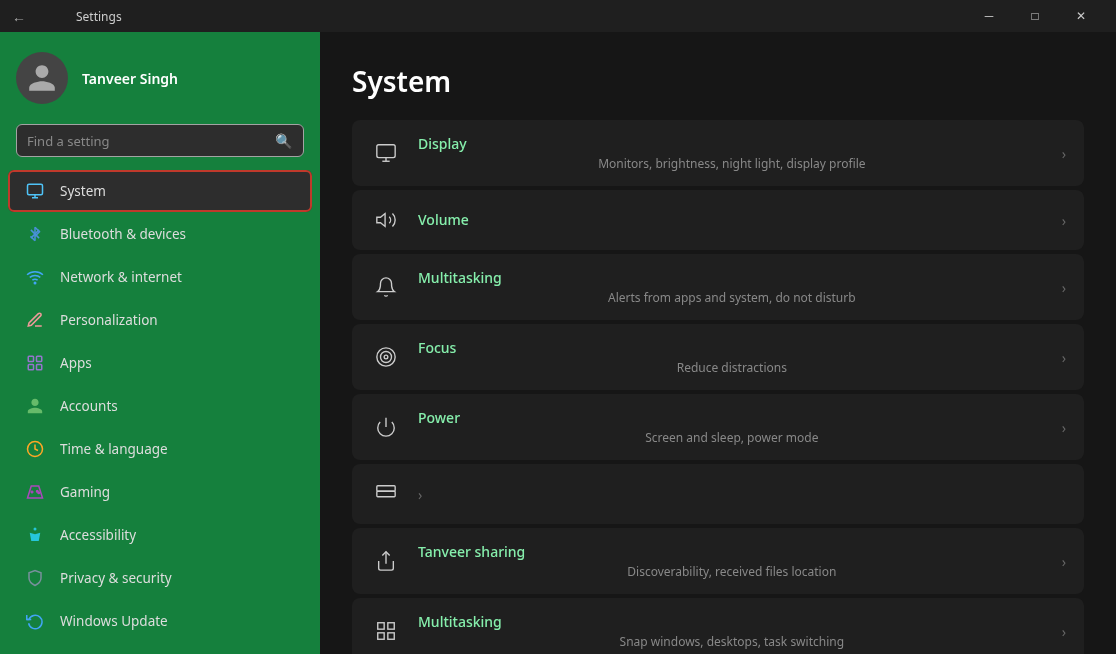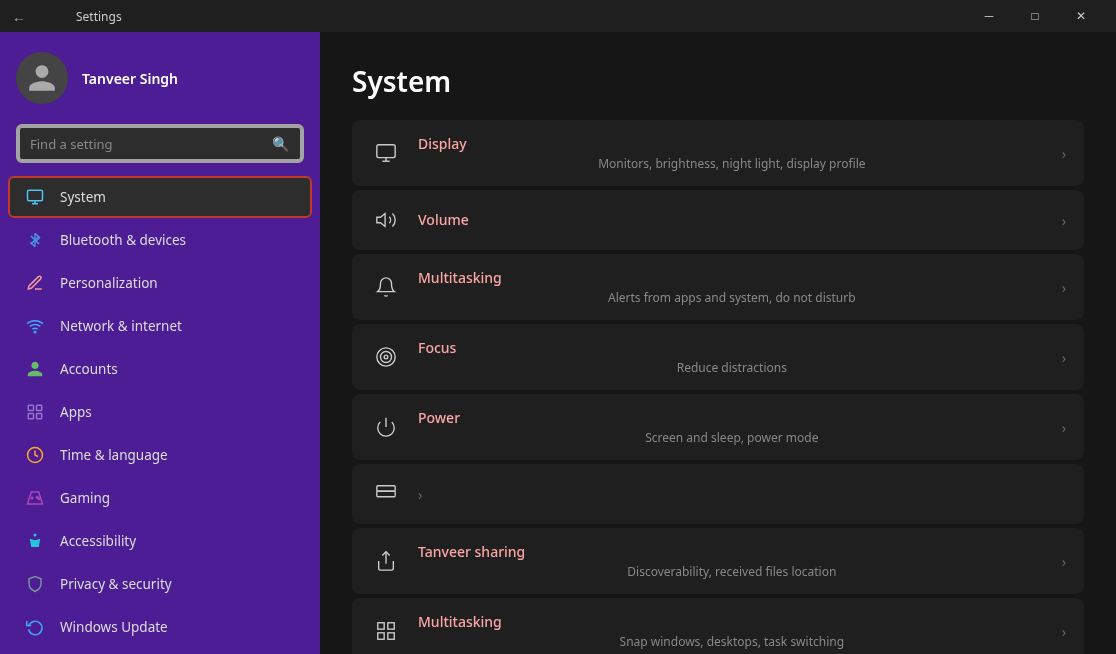--- a/index.html
+++ b/index.html
@@ -54,21 +54,21 @@
     
     .app-body {
       display: flex;
       flex: 1;
       overflow: hidden;
     }
 
     
     .sidebar {
       width: 320px;
-      background: #4c1d95;
+      background: #15803d;
       display: flex;
       flex-direction: column;
       flex-shrink: 0;
       overflow-y: auto;
       padding-bottom: 8px;
     }
 
     
     .user-profile {
       display: flex;
@@ -98,21 +98,21 @@
       color: #fff;
     }
 
     
     .search-container {
       padding: 4px 16px 12px 16px;
     }
     .search-box {
       width: 100%;
       background: #2d2d2d;
-      border: 4px solid #a3a3a3;
+      border: 1px solid #a3a3a3;
       border-radius: 6px;
       display: flex;
       align-items: center;
       padding: 6px 10px;
       gap: 8px;
     }
     .search-box input {
       background: transparent;
       border: none;
       outline: none;
@@ -213,21 +213,21 @@
       flex-shrink: 0;
       color: #ccc;
     }
 
     .settings-item-text {
       flex: 1;
     }
     .settings-item-title {
       font-size: 14px;
       font-weight: 500;
-      color: #fca5a5;
+      color: #86efac;
       margin-bottom: 2px;
     }
     .settings-item-desc {
       font-size: 12px;
       color: #888;
       text-align: center;
     }
 
     .settings-item-chevron {
       color: #666;
@@ -293,57 +293,57 @@
               <polyline points="6.5,6.5 17.5,17.5"></polyline>
               <polyline points="17.5,6.5 6.5,17.5"></polyline>
               <polyline points="12,3 12,21"></polyline>
               <polyline points="12,3 18,9 12,15"></polyline>
               <polyline points="12,21 6,15"></polyline>
             </svg>
           </span>
     <span class="nav-label">Bluetooth &amp; devices</span>
   </div>
         <div class="nav-item">
-    <span class="nav-icon icon-personalization">
-            <svg width="18" height="18" viewBox="0 0 24 24" fill="none" stroke="#ef9a9a" stroke-width="2">
-              <path d="M12 20h9"></path>
-              <path d="M16.5 3.5a2.121 2.121 0 0 1 3 3L7 19l-4 1 1-4L16.5 3.5z"></path>
-            </svg>
-          </span>
-    <span class="nav-label">Personalization</span>
-  </div>
-        <div class="nav-item">
     <span class="nav-icon icon-network">
             <svg width="18" height="18" viewBox="0 0 24 24" fill="none" stroke="#42a5f5" stroke-width="2">
               <path d="M5 12.55a11 11 0 0 1 14.08 0"></path>
               <path d="M1.42 9a16 16 0 0 1 21.16 0"></path>
               <path d="M8.53 16.11a6 6 0 0 1 6.95 0"></path>
               <circle cx="12" cy="20" r="1" fill="#42a5f5"></circle>
             </svg>
           </span>
     <span class="nav-label">Network &amp; internet</span>
   </div>
         <div class="nav-item">
-    <span class="nav-icon icon-accounts">
-            <svg width="18" height="18" viewBox="0 0 24 24" fill="currentColor" style="color:#66bb6a">
-              <path d="M12 12c2.7 0 4.8-2.1 4.8-4.8S14.7 2.4 12 2.4 7.2 4.5 7.2 7.2 9.3 12 12 12zm0 2.4c-3.2 0-9.6 1.6-9.6 4.8v2.4h19.2v-2.4c0-3.2-6.4-4.8-9.6-4.8z"></path>
-            </svg>
-          </span>
-    <span class="nav-label">Accounts</span>
+    <span class="nav-icon icon-personalization">
+            <svg width="18" height="18" viewBox="0 0 24 24" fill="none" stroke="#ef9a9a" stroke-width="2">
+              <path d="M12 20h9"></path>
+              <path d="M16.5 3.5a2.121 2.121 0 0 1 3 3L7 19l-4 1 1-4L16.5 3.5z"></path>
+            </svg>
+          </span>
+    <span class="nav-label">Personalization</span>
   </div>
         <div class="nav-item">
     <span class="nav-icon icon-apps">
             <svg width="18" height="18" viewBox="0 0 24 24" fill="none" stroke="#9575cd" stroke-width="2">
               <rect x="3" y="3" width="7" height="7" rx="1"></rect>
               <rect x="14" y="3" width="7" height="7" rx="1"></rect>
               <rect x="3" y="14" width="7" height="7" rx="1"></rect>
               <rect x="14" y="14" width="7" height="7" rx="1"></rect>
             </svg>
           </span>
     <span class="nav-label">Apps</span>
+  </div>
+        <div class="nav-item">
+    <span class="nav-icon icon-accounts">
+            <svg width="18" height="18" viewBox="0 0 24 24" fill="currentColor" style="color:#66bb6a">
+              <path d="M12 12c2.7 0 4.8-2.1 4.8-4.8S14.7 2.4 12 2.4 7.2 4.5 7.2 7.2 9.3 12 12 12zm0 2.4c-3.2 0-9.6 1.6-9.6 4.8v2.4h19.2v-2.4c0-3.2-6.4-4.8-9.6-4.8z"></path>
+            </svg>
+          </span>
+    <span class="nav-label">Accounts</span>
   </div>
         <div class="nav-item">
     <span class="nav-icon icon-time">
             <svg width="18" height="18" viewBox="0 0 24 24" fill="none" stroke="#ffa726" stroke-width="2">
               <circle cx="12" cy="12" r="10"></circle>
               <polyline points="12 6 12 12 16 14"></polyline>
             </svg>
           </span>
     <span class="nav-label">Time &amp; language</span>
   </div>

